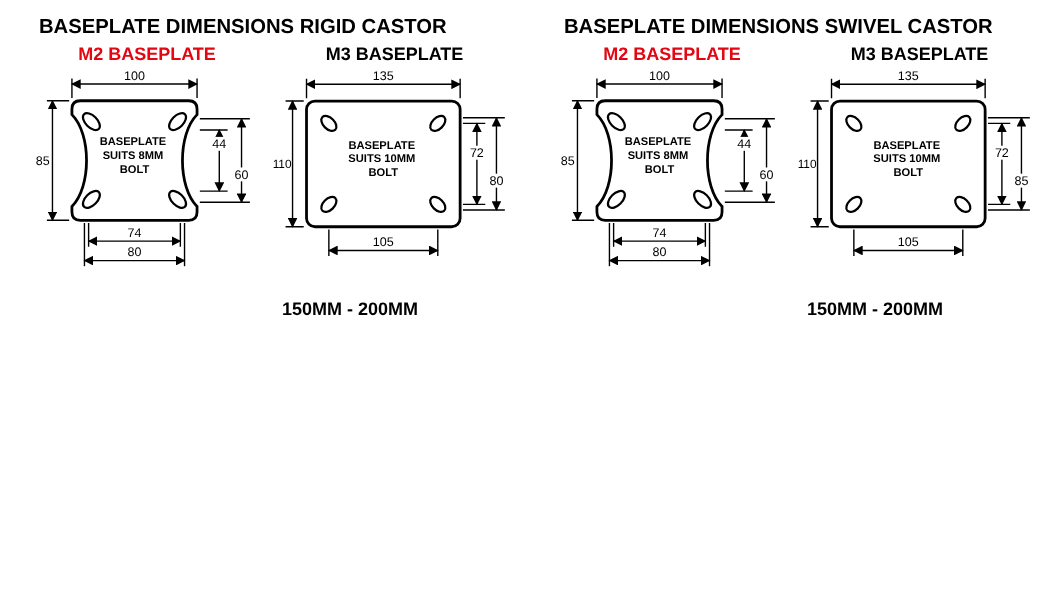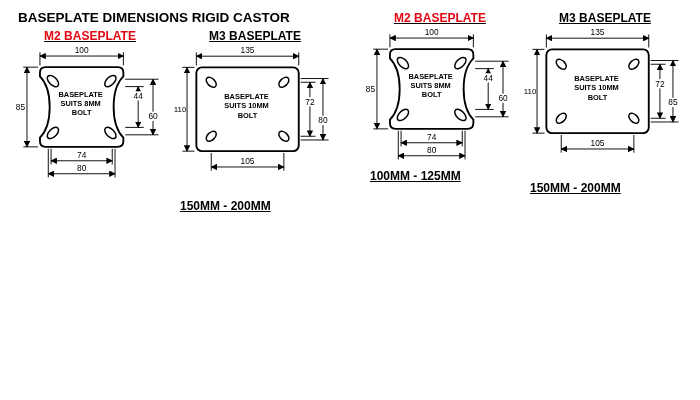--- a/index.html
+++ b/index.html
@@ -1,25 +1,25 @@
 <!DOCTYPE html>
 <html><head>
 <meta charset="utf-8">
 <style>
   html,body{margin:0;padding:0;}
   body{
     width:700px;height:400px;background:#ffffff;
     font-family:"Liberation Sans",sans-serif;color:#000;
     overflow:hidden;
   }
-  .page{display:flex;gap:28px;padding:10px 6px 0 14px;}
+  .page{display:flex;gap:28px;padding:10px 6px 0 14px;justify-content:flex-end;}
   .panel{display:flex;flex-direction:column;}
   .panel-title{font-size:13.5px;font-weight:bold;margin:0 0 3px 4px;white-space:nowrap;}
   .figures{display:flex;gap:8px;align-items:flex-start;}
-  .figure{display:flex;flex-direction:column;align-items:center;text-decoration:underline;}
+  .figure{display:flex;flex-direction:column;align-items:center;}
   .fig-heading{font-size:12px;font-weight:bold;margin:1px 0 0 0;white-space:nowrap;}
   .fig-heading.m2{color:#e30613;}
   .size-label{font-size:12px;font-weight:bold;margin-top:3px;align-self:flex-start;margin-left:6px;white-space:nowrap;}
   svg.diagram{display:block;}
   .diagram line{stroke:#000;stroke-width:1;}
   .plate{fill:#fff;stroke:#000;stroke-width:2;}
   .plate-rect{fill:#fff;stroke:#000;stroke-width:2;}
   .slot{fill:#fff;stroke:#000;stroke-width:1.6;}
   .dim-label{font-size:9px;font-family:"Liberation Sans",sans-serif;}
   .note{font-size:8px;font-weight:bold;font-family:"Liberation Sans",sans-serif;}
@@ -146,20 +146,21 @@
             <text class="dim-label" x="79" y="130" text-anchor="middle">105</text>
           </g>
         </svg>
         <div class="size-label">150MM - 200MM</div>
       </div>
 
     </div>
   </div>
 
   <div class="panel">
+    <div class="panel-title">BASEPLATE DIMENSIONS SWIVEL CASTOR</div>
     <div class="figures">
 
       <div class="figure">
         <div class="fig-heading m2">M2 BASEPLATE</div>
         <svg class="diagram" viewBox="0 0 164 152" width="152" height="141">
           <g>
             <line x1="28" y1="24" x2="28" y2="10"></line>
             <line x1="118" y1="24" x2="118" y2="10"></line>
             <line x1="28" y1="14" x2="118" y2="14" marker-start="url(#arr)" marker-end="url(#arr)"></line>
             <text class="dim-label" x="73" y="11" text-anchor="middle">100</text>
@@ -202,21 +203,20 @@
             <line x1="40" y1="127" x2="106" y2="127" marker-start="url(#arr)" marker-end="url(#arr)"></line>
             <text class="dim-label" x="73" y="124" text-anchor="middle">74</text>
           </g>
           <g>
             <line x1="37" y1="114" x2="37" y2="145"></line>
             <line x1="109" y1="114" x2="109" y2="145"></line>
             <line x1="37" y1="141" x2="109" y2="141" marker-start="url(#arr)" marker-end="url(#arr)"></line>
             <text class="dim-label" x="73" y="138" text-anchor="middle">80</text>
           </g>
         </svg>
-        <div class="size-label">100MM - 125MM</div>
       </div>
 
       <div class="figure">
         <div class="fig-heading">M3 BASEPLATE</div>
         <svg class="diagram" viewBox="0 0 174 164" width="162" height="153">
           <g>
             <line x1="24" y1="24" x2="24" y2="10"></line>
             <line x1="134" y1="24" x2="134" y2="10"></line>
             <line x1="24" y1="14" x2="134" y2="14" marker-start="url(#arr)" marker-end="url(#arr)"></line>
             <text class="dim-label" x="79" y="11" text-anchor="middle">135</text>

